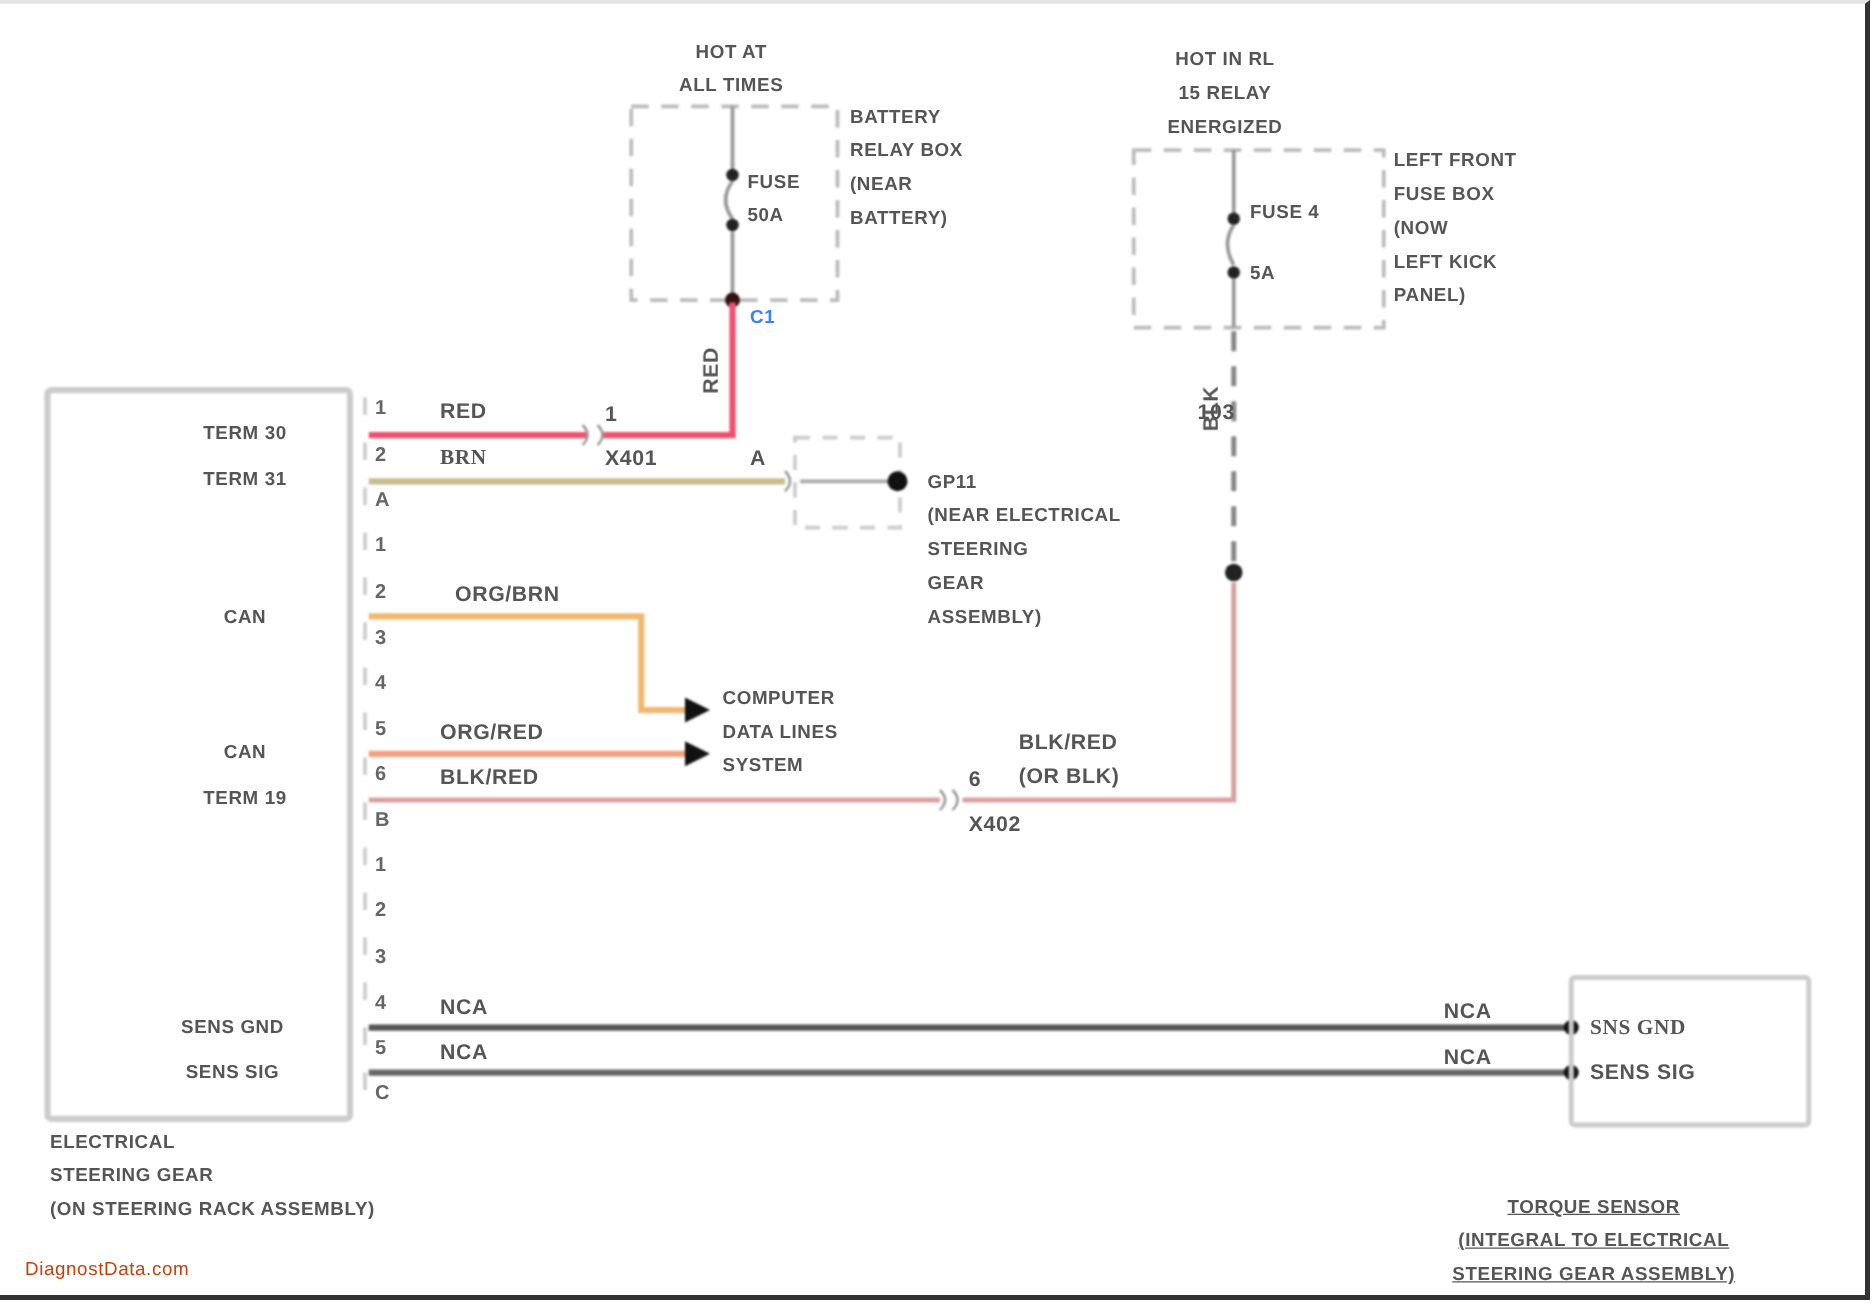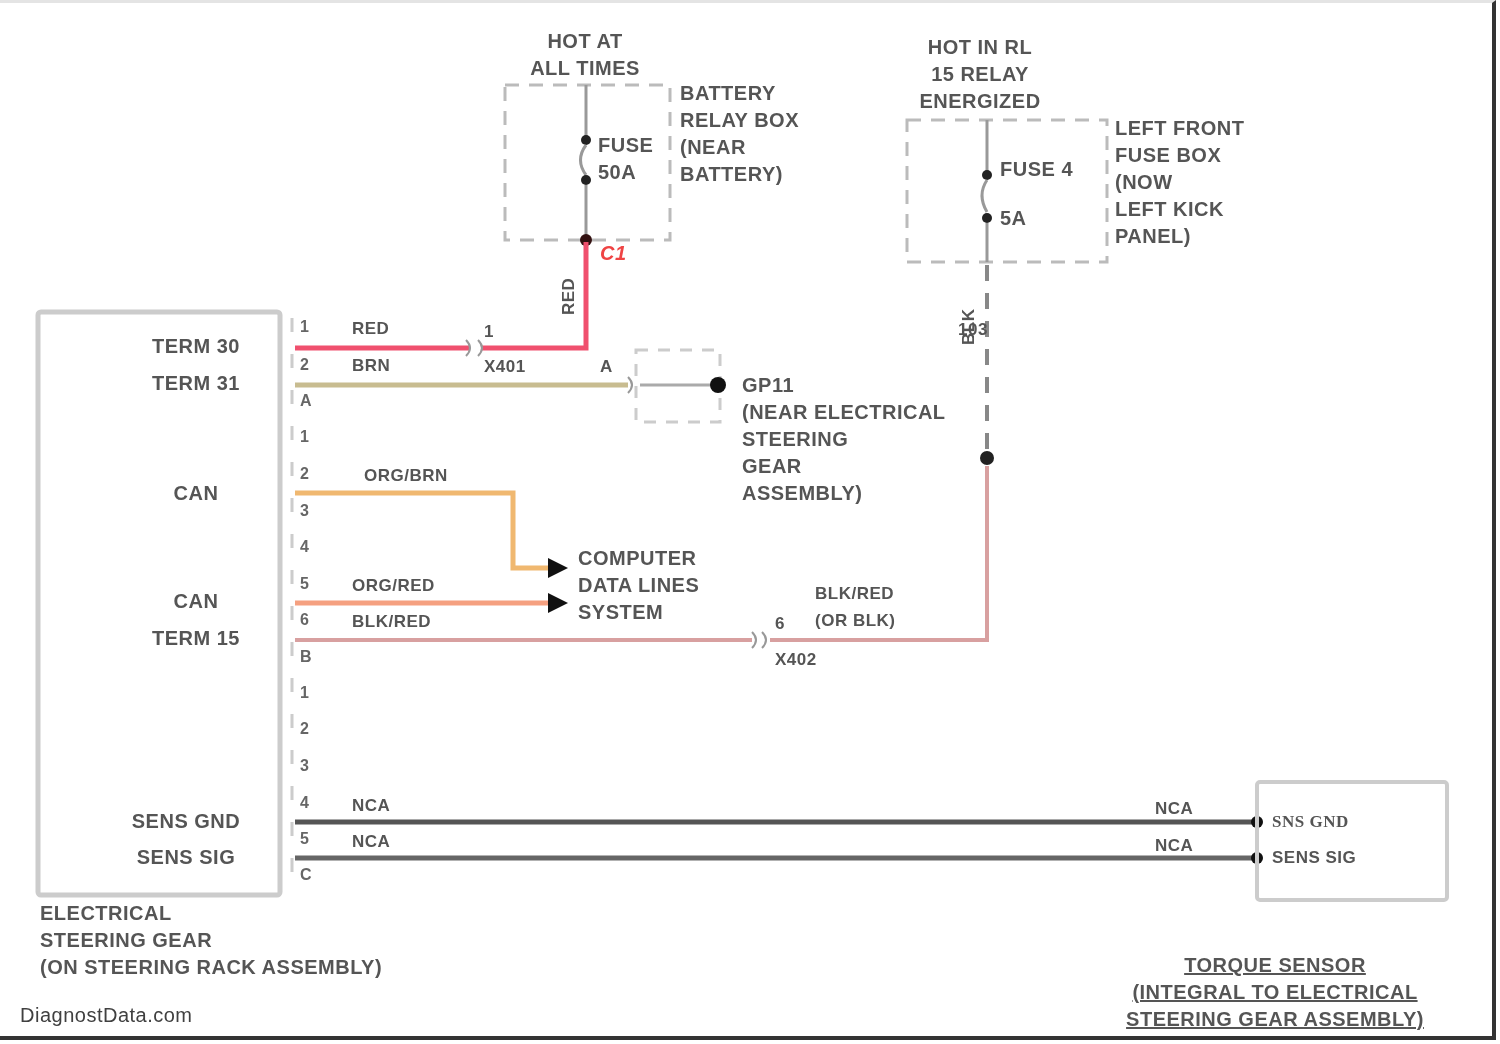--- a/index.html
+++ b/index.html
@@ -2,21 +2,21 @@
 <html><head>
   <meta charset="utf-8">
   <style>
     html, body { margin: 0; padding: 0; background: #ffffff; }
     body { width: 1500px; height: 1044px; overflow: hidden; position: relative;
            font-family: "Liberation Sans", sans-serif; }
     .frame { position: absolute; left: 0; top: 0; width: 1496px; height: 1040px;
              border-right: 4px solid #333; border-bottom: 4px solid #333;
              border-top: 3px solid #e4e4e4; box-sizing: border-box; }
     svg { position: absolute; left: 0; top: 0; }
-    .lbl { position: absolute; font-size: 20px; line-height: 27px; color: #555;
+    .lbl { position: absolute; font-size: 15px; line-height: 27px; color: #555;
            font-weight: bold; letter-spacing: 0.5px; white-space: pre; filter: blur(0.6px); }
     .small { font-size: 17px; }
     .right { text-align: center; }
     .center { text-align: center; }
     .pin { position: absolute; font-size: 16px; color: #666; font-weight: bold; filter: blur(0.5px); }
   </style>
 </head>
 <body>
 
 <div class="frame"></div>
@@ -78,38 +78,38 @@
 <div class="lbl right" style="left:900px;top:34px;width:160px;">HOT IN RL
 15 RELAY
 ENERGIZED</div>
 
 <div class="lbl" style="left:680px;top:80px;">BATTERY
 RELAY BOX
 (NEAR
 BATTERY)</div>
 <div class="lbl" style="left:598px;top:132px;">FUSE
 50A</div>
-<div class="lbl" style="left:600px;top:240px;font-style:italic;color:#ef4444;">C1</div>
+<div class="lbl" style="left:600px;top:240px;color:#3b82f6;">C1</div>
 
 <div class="lbl" style="left:1115px;top:115px;">LEFT FRONT
 FUSE BOX
 (NOW
 LEFT KICK
 PANEL)</div>
 <div class="lbl" style="left:1000px;top:156px;">FUSE 4</div>
 <div class="lbl" style="left:1000px;top:205px;">5A</div>
 <div class="lbl small" style="left:958px;top:278px;margin-top:38px;">103</div>
 <div class="lbl small" style="left:955px;top:345px;transform:rotate(-90deg);transform-origin:left top;">BLK</div>
 <div class="lbl small" style="left:555px;top:315px;transform:rotate(-90deg);transform-origin:left top;">RED</div>
 
 <div class="lbl right" style="left:120px;top:333px;width:152px;">TERM 30</div>
 <div class="lbl right" style="left:120px;top:370px;width:152px;">TERM 31</div>
 <div class="lbl right" style="left:120px;top:480px;width:152px;">CAN</div>
 <div class="lbl right" style="left:120px;top:588px;width:152px;">CAN</div>
-<div class="lbl right" style="left:120px;top:625px;width:152px;">TERM 15</div>
+<div class="lbl right" style="left:120px;top:625px;width:152px;">TERM 19</div>
 <div class="lbl right" style="left:100px;top:808px;width:172px;">SENS GND</div>
 <div class="lbl right" style="left:100px;top:844px;width:172px;">SENS SIG</div>
 
 <div class="pin" style="left:300px;top:318px;">1</div>
 <div class="pin" style="left:300px;top:356px;">2</div>
 <div class="pin" style="left:300px;top:392px;">A</div>
 
 <div class="pin" style="left:300px;top:428px;">1</div>
 <div class="pin" style="left:300px;top:465px;">2</div>
 <div class="pin" style="left:300px;top:502px;">3</div>
@@ -119,21 +119,21 @@
 <div class="pin" style="left:300px;top:648px;">B</div>
 
 <div class="pin" style="left:300px;top:684px;">1</div>
 <div class="pin" style="left:300px;top:720px;">2</div>
 <div class="pin" style="left:300px;top:757px;">3</div>
 <div class="pin" style="left:300px;top:794px;">4</div>
 <div class="pin" style="left:300px;top:830px;">5</div>
 <div class="pin" style="left:300px;top:866px;">C</div>
 
 <div class="lbl small" style="left:352px;top:315px;">RED</div>
-<div class="lbl small" style="left:352px;top:352px;">BRN</div>
+<div class="lbl small" style="left:352px;top:352px;font-family:Liberation Serif, serif;">BRN</div>
 <div class="lbl small" style="left:484px;top:318px;">1</div>
 <div class="lbl small" style="left:484px;top:353px;">X401</div>
 <div class="lbl small" style="left:600px;top:353px;">A</div>
 <div class="lbl small" style="left:352px;top:462px;margin-left:12px;">ORG/BRN</div>
 <div class="lbl small" style="left:352px;top:572px;">ORG/RED</div>
 <div class="lbl small" style="left:352px;top:608px;">BLK/RED</div>
 <div class="lbl small" style="left:775px;top:610px;">6</div>
 <div class="lbl small" style="left:775px;top:646px;">X402</div>
 <div class="lbl small" style="left:815px;top:580px;">BLK/RED
 (OR BLK)</div>
@@ -154,13 +154,13 @@
 <div class="lbl small" style="left:1272px;top:808px;font-family:Liberation Serif, serif;">SNS GND</div>
 <div class="lbl small" style="left:1272px;top:844px;">SENS SIG</div>
 <div class="lbl right" style="left:1100px;top:952px;width:350px;text-decoration:underline;">TORQUE SENSOR
 (INTEGRAL TO ELECTRICAL
 STEERING GEAR ASSEMBLY)</div>
 
 <div class="lbl" style="left:40px;top:900px;">ELECTRICAL
 STEERING GEAR
 (ON STEERING RACK ASSEMBLY)</div>
 
-<div class="lbl" style="left:20px;top:1002px;font-weight:normal;color:#404040;">DiagnostData.com</div>
+<div class="lbl" style="left:20px;top:1002px;font-weight:normal;color:#c2410c;">DiagnostData.com</div>
 
 </body></html>

